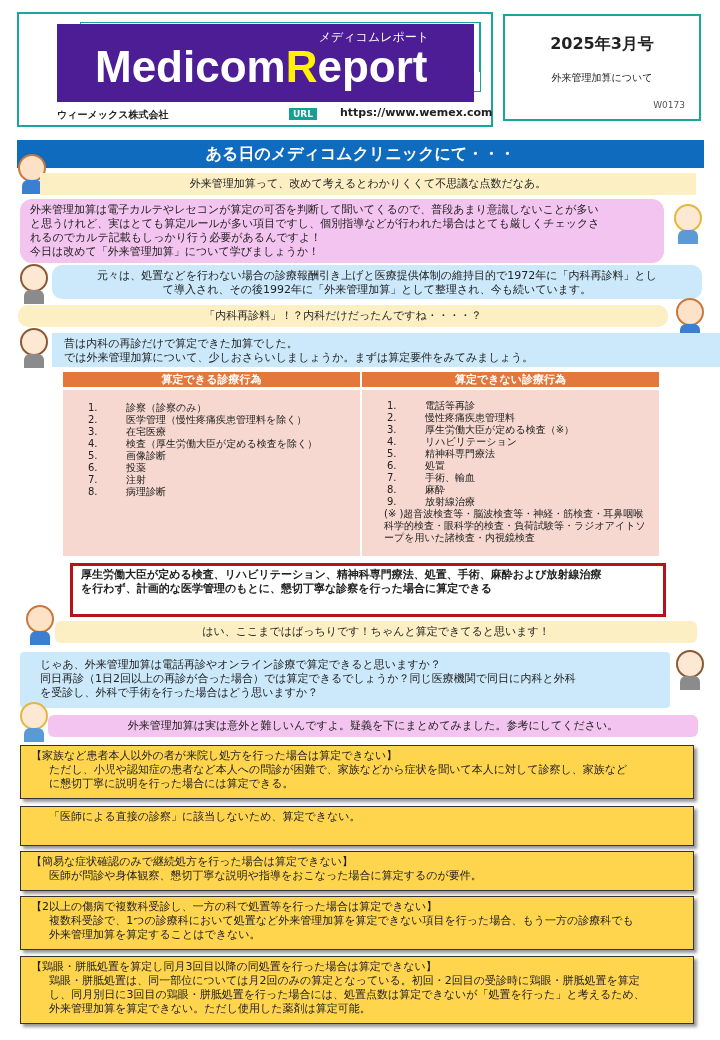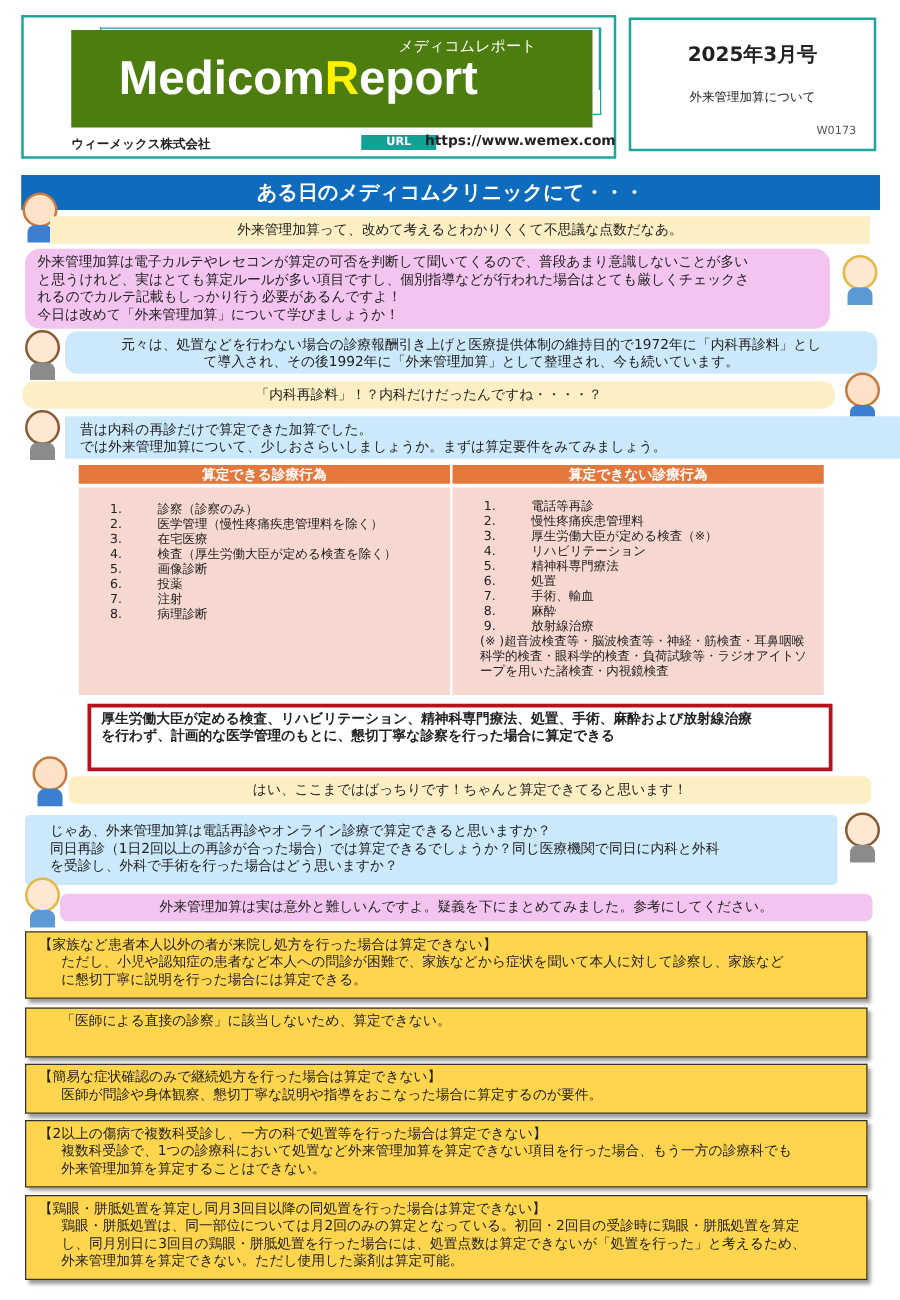--- a/index.html
+++ b/index.html
@@ -1,26 +1,26 @@
 <!DOCTYPE html>
 <html><head>
 <meta charset="utf-8">
 <style>
 *{box-sizing:border-box;margin:0;padding:0}
 body{width:720px;height:1040px;background:#fff;font-family:"DejaVu Sans","Liberation Sans",sans-serif;color:#222;position:relative;overflow:hidden;font-size:11px}
 .abs{position:absolute}
 .hdr-frame{left:17px;top:12px;width:476px;height:115px;border:2px solid #1aa79b}
 .hdr-line{left:80px;top:22px;width:400px;height:50px;border:1.5px solid #1aa79b;border-bottom:none}
 .hdr-line2{left:474px;top:22px;width:7px;height:70px;border-right:1.5px solid #1aa79b;border-bottom:1.5px solid #1aa79b}
-.logo{left:57px;top:24px;width:417px;height:78px;background:#4d7c0f;color:#fff}
+.logo{left:57px;top:24px;width:417px;height:78px;background:#4c1d95;color:#fff}
 .logo-kana{position:absolute;right:45px;top:5px;font-size:12px}
-.logo-main{position:absolute;left:38px;top:18px;font-family:"Liberation Sans",sans-serif;font-weight:bold;font-size:38px;letter-spacing:0}
+.logo-main{position:absolute;left:38px;top:18px;font-family:"Liberation Sans",sans-serif;font-weight:bold;font-size:44px;letter-spacing:0}
 .logo-main .r{color:#fff200}
 .company{left:57px;top:108px;font-size:10px;font-weight:bold}
-.url-badge{left:289px;top:108px;background:#12a194;color:#fff;font-size:9px;font-weight:bold;padding:0 20px;height:12px;line-height:12px}
+.url-badge{left:289px;top:108px;background:#12a194;color:#fff;font-size:9px;font-weight:bold;padding:0 4px;height:12px;line-height:12px}
 .url{left:340px;top:106px;font-size:11px;font-weight:bold}
 .issue-box{left:503px;top:14px;width:198px;height:107px;border:2px solid #1aa79b}
 .issue-date{position:absolute;left:0;right:0;top:18px;text-align:center;font-size:16px;font-weight:bold}
 .issue-topic{position:absolute;left:0;right:0;top:55px;text-align:center;font-size:10px}
 .issue-code{position:absolute;right:14px;top:84px;font-size:9px;color:#555}
 .banner{left:17px;top:140px;width:687px;height:28px;background:#0f6bbd;color:#fff;text-align:center;font-size:16px;font-weight:bold;line-height:28px}
 .bubble{position:absolute;font-size:11px;line-height:14px;padding:4px 10px}
 .yellow{background:#fdefc4}
 .pink{background:#f3c4ef}
 .blue{background:#cbe9fb}

